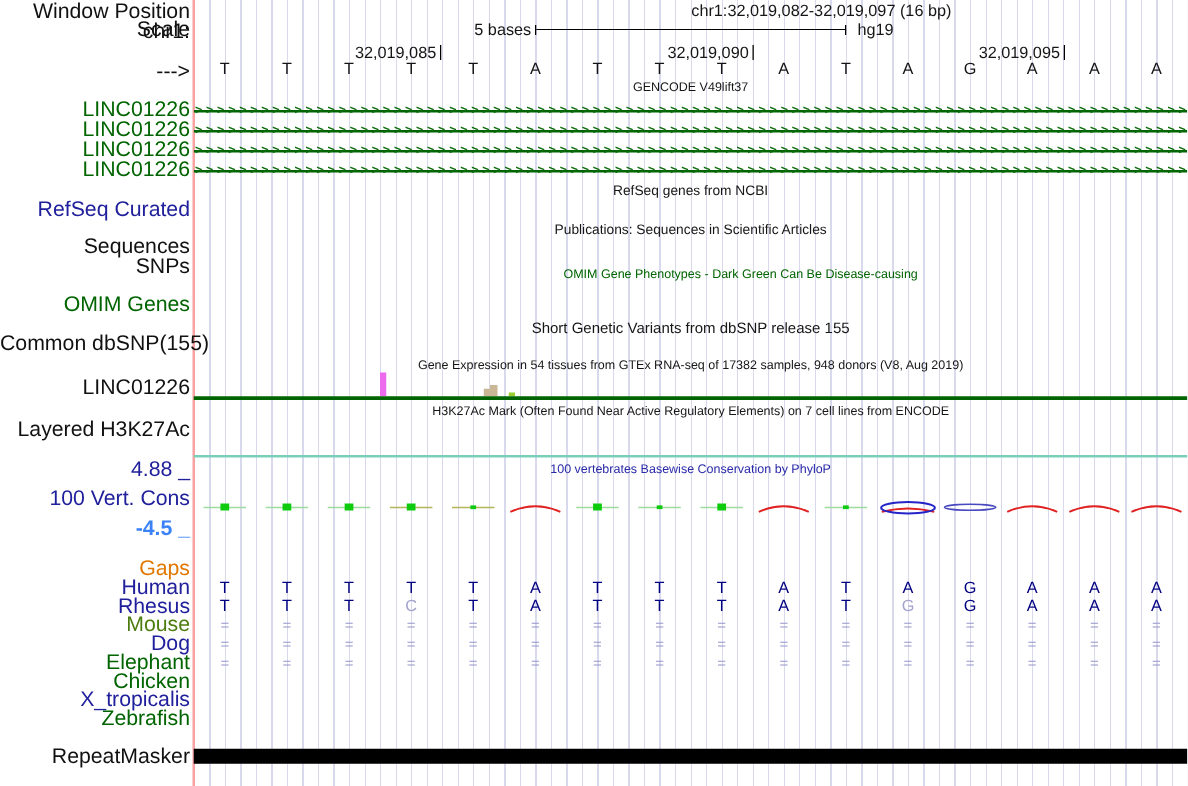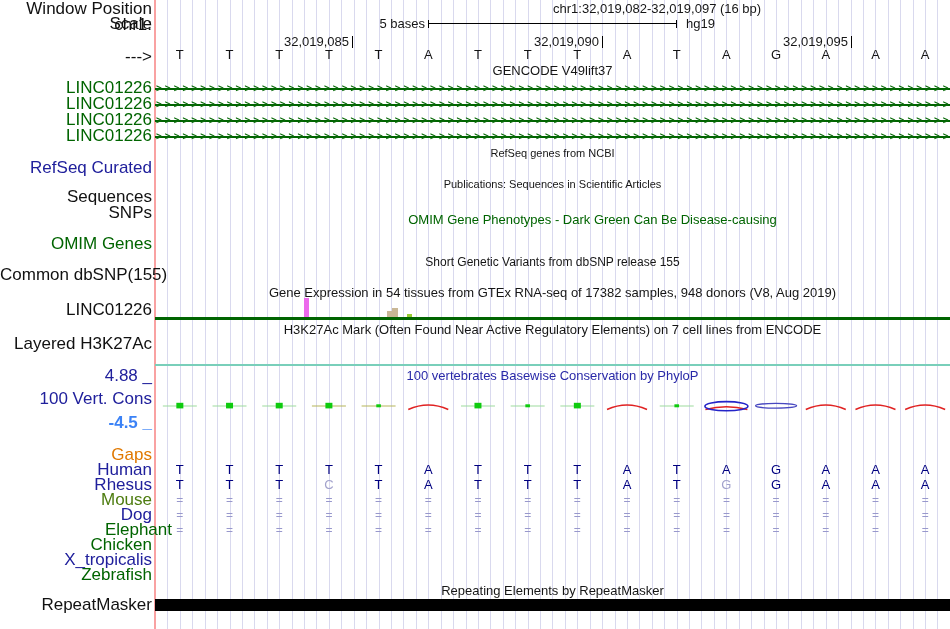--- a/index.html
+++ b/index.html
@@ -12,21 +12,21 @@
     background:repeating-linear-gradient(to right,#d9d9ee 0,#d9d9ee 1px,transparent 1px,transparent 12.42px);
   }
   .pink-line{position:absolute;left:154px;top:0;width:2px;height:629px;background:#f9a2a2;}
   .lbl{
     position:absolute;left:0;width:152px;height:14px;line-height:14px;
     text-align:right;font-size:17px;white-space:nowrap;
   }
   .hdr{position:absolute;height:14px;line-height:14px;font-size:13px;white-space:nowrap;color:#161616;}
   .title{
     position:absolute;left:155px;width:795px;text-align:center;height:14px;line-height:14px;
-    font-size:13px;white-space:nowrap;color:#161616;
+    font-size:10px;white-space:nowrap;color:#161616;
   }
   .title.small{font-size:11px;}
   .title.med{font-size:12px;}
   .green{color:#006400;} .navy{color:#20209c;} .blk{color:#111;}
   .maroon{color:#3b82f6;font-weight:bold;} .blue-t{color:#2929a8;}
   .row{position:absolute;left:155px;width:795px;height:14px;display:flex;}
   .row span{flex:1;text-align:center;line-height:14px;}
   .seq-letter{color:#141414;font-size:13px;}
   .aln-letter{color:#000080;font-size:13px;}
   .aln-dim{color:#a2a2cc;}
@@ -84,21 +84,20 @@
   <div class="lbl blk" style="top:598px;">RepeatMasker</div>
 
   <div class="title" style="top:64px;">GENCODE V49lift37</div>
   <div class="title small" style="top:146px;">RefSeq genes from NCBI</div>
   <div class="title small" style="top:177px;">Publications: Sequences in Scientific Articles</div>
   <div class="title green" style="top:213px;padding-left:40px;">OMIM Gene Phenotypes - Dark Green Can Be Disease-causing</div>
   <div class="title med" style="top:255px;">Short Genetic Variants from dbSNP release 155</div>
   <div class="title" style="top:286px;">Gene Expression in 54 tissues from GTEx RNA-seq of 17382 samples, 948 donors (V8, Aug 2019)</div>
   <div class="title" style="top:323px;">H3K27Ac Mark (Often Found Near Active Regulatory Elements) on 7 cell lines from ENCODE</div>
   <div class="title blue-t" style="top:369px;">100 vertebrates Basewise Conservation by PhyloP</div>
-  <div class="title" style="top:584px;">Repeating Elements by RepeatMasker</div>
 
   <div id="ruler-layer">
       <div class="ruler-num" style="left: 199px; top: 35px;">32,019,085</div>
       <div class="ruler-tick" style="left: 352px; top: 36px;"></div>
       <div class="ruler-num" style="left: 449px; top: 35px;">32,019,090</div>
       <div class="ruler-tick" style="left: 602px; top: 36px;"></div>
       <div class="ruler-num" style="left: 698px; top: 35px;">32,019,095</div>
       <div class="ruler-tick" style="left: 851px; top: 36px;"></div>
     </div>
   <div id="seq-layer">
@@ -246,21 +245,21 @@
         <span class="aln-eq">=</span>
         <span class="aln-eq">=</span>
         <span class="aln-eq">=</span>
         <span class="aln-eq">=</span>
         <span class="aln-eq">=</span>
         <span class="aln-eq">=</span>
         <span class="aln-eq">=</span>
         <span class="aln-eq">=</span>
         <span class="aln-eq">=</span>
       </div>
-      <div class="lbl" style="top: 523px; color: rgb(0, 100, 0); padding-left: 20px;">Elephant</div>
+      <div class="lbl" style="top: 523px; color: rgb(0, 100, 0);">Elephant</div>
       <div class="row" style="top: 523px;">
         <span class="aln-eq">=</span>
         <span class="aln-eq">=</span>
         <span class="aln-eq">=</span>
         <span class="aln-eq">=</span>
         <span class="aln-eq">=</span>
         <span class="aln-eq">=</span>
         <span class="aln-eq">=</span>
         <span class="aln-eq">=</span>
         <span class="aln-eq">=</span>

